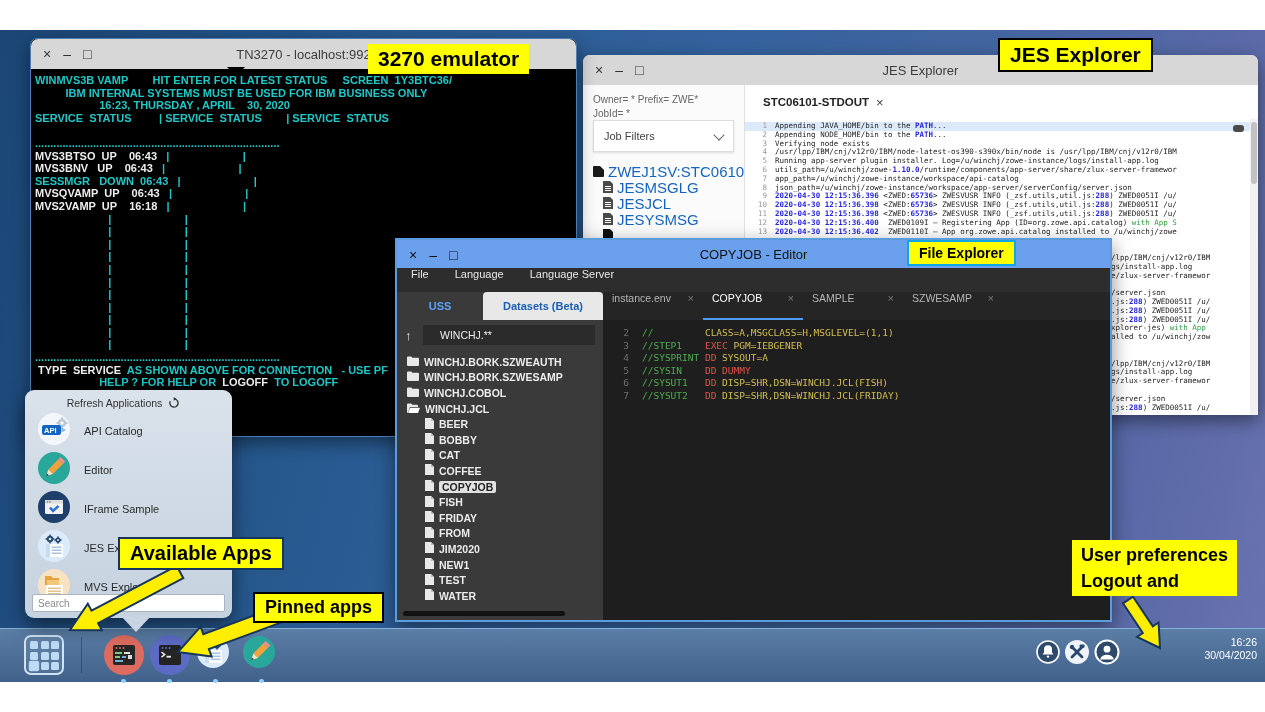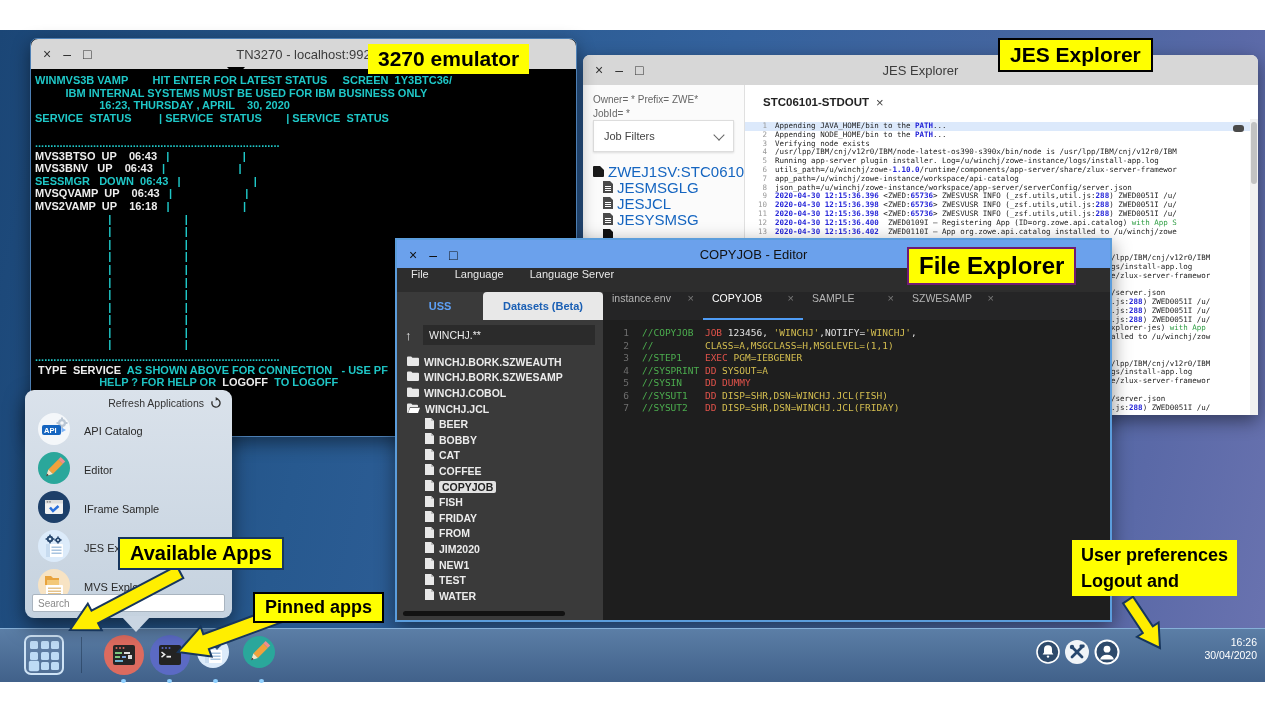--- a/index.html
+++ b/index.html
@@ -60,42 +60,42 @@
   #ed-title .wintitle{color:#111;font-size:13px}
   #ed-menu{height:24px;background:#2d2d2d;display:flex;align-items:flex-start;gap:26px;padding-left:14px}
   #ed-menu .mi{font-size:11px;color:#e8e8e8;cursor:pointer}
   #ed-body{position:absolute;top:52px;left:0;right:0;bottom:0;display:flex}
   #ed-left{width:206px;background:#3a3a3a;position:relative;display:flex;flex-direction:column}
   #ed-lefttabs{height:28px;display:flex}
   #tab-uss{width:86px;display:flex;align-items:center;justify-content:center;font-size:11px;font-weight:bold;color:#5ea0f5;cursor:pointer}
   #tab-datasets{flex:1;background:#e8e8e8;color:#1a5fb4;font-size:11px;font-weight:bold;display:flex;align-items:center;justify-content:center;border-radius:4px 4px 0 0;cursor:pointer}
   #ed-searchrow{height:30px;display:flex;align-items:center;gap:6px;padding:0 8px}
   #ed-uparrow{color:#eee;font-size:13px;width:12px}
-  #ed-search{flex:1;height:20px;background:#2b2b2b;color:#eee;font-size:10.5px;display:flex;align-items:center;padding-left:6px}
+  #ed-search{flex:1;height:20px;background:#2b2b2b;color:#eee;font-size:10.5px;display:flex;align-items:center;padding-left:17px}
   #ed-tree{flex:1;padding:4px 0 0 10px;overflow:hidden}
   .etrow{height:15.6px;display:flex;align-items:center;gap:5px;font-size:10.5px;font-weight:bold;color:#ececec;white-space:nowrap;cursor:pointer}
   .etrow.ind{padding-left:18px}
   .etrow .sel{background:#e2e2e2;color:#222;border-radius:2px;padding:0 3px}
   #ed-hscroll{position:absolute;bottom:4px;left:6px;width:162px;height:5px;background:#121212;border-radius:3px}
   #ed-main{flex:1;display:flex;flex-direction:column;min-width:0}
   #ed-tabs{height:28px;background:#252526;display:flex}
   .edtab{width:100px;display:flex;justify-content:space-between;padding:0 9px;font-size:10.5px;color:#b5b5b5;box-sizing:border-box;cursor:pointer}
   .edtab .x{color:#7a7a7a;font-size:11px}
   .edtab.active{color:#fff;border-bottom:2px solid #4f9cf5}
   #ed-code{flex:1;background:#1e1e1e;padding-top:7px;overflow:hidden}
   .code .rl{height:12.5px;line-height:12.5px;font-size:9.5px;white-space:pre;font-family:"DejaVu Sans Mono",monospace}
   .code .ln{display:inline-block;width:26px;text-align:right;margin-right:13px;color:#6e6e6e}
   .code .s-g{color:#4cae4f}.code .s-r{color:#e0524a}.code .s-y{color:#d4be50}.code .s-w{color:#e2e2e2}
 
   
   #launcher{position:absolute;left:25px;top:390px;width:207px;height:228px;z-index:10;border-radius:9px;
     background:linear-gradient(#dae2eb,#c5d2df);box-shadow:0 8px 20px rgba(0,0,0,.5)}
   #launcher-tail{position:absolute;left:96px;top:226px;width:0;height:0;border-left:15px solid transparent;
     border-right:15px solid transparent;border-top:16px solid #c9d5e2}
-  #launch-head{display:flex;justify-content:flex-end;align-items:center;gap:6px;padding:7px 10px 2px 0;
+  #launch-head{display:flex;justify-content:center;align-items:center;gap:6px;padding:7px 10px 2px 0;
     font-size:10.5px;color:#333}
   .litem{height:39px;display:flex;align-items:center;gap:13px;padding-left:12px;cursor:pointer}
   .litem .lab{font-size:11px;color:#2a2a2a}
   #launch-search{position:absolute;left:7px;right:7px;bottom:6px;height:18px;background:#fff;
     border:1px solid #a9b4bf;border-radius:2px;font-size:10px;color:#555;padding-left:5px;box-sizing:border-box;
     font-family:"Liberation Sans",sans-serif;outline:none}
   #launch-search::placeholder{color:#8a8a8a}
 
   
   #taskbar{position:absolute;left:0;top:628px;width:1265px;height:54px;z-index:5;
@@ -109,21 +109,21 @@
   .pinned{position:absolute;top:6px;width:40px;height:40px;cursor:pointer}
   .rundot{position:absolute;top:50px;width:5px;height:4px;border-radius:50%;background:#8fd0ff}
   #tray{position:absolute;right:145px;top:10px;display:flex;align-items:center;gap:4px}
   #clock{position:absolute;right:8px;top:7px;width:90px;text-align:right;color:#fff;font-size:10.5px;line-height:13px}
 
   
   .note{position:absolute;z-index:20;background:#ffff00;color:#000;font-weight:bold;
     font-family:"Liberation Sans",sans-serif;padding:3px 10px;white-space:nowrap}
   #note-emulator{left:368px;top:44px;font-size:21px}
   #note-jes{left:998px;top:38px;font-size:21px;border:2px solid #000}
-  #note-file{left:907px;top:247px;font-size:24px;border:2px solid #701a75}
+  #note-file{left:907px;top:240px;font-size:14px;border:2px solid #0ea5e9}
   #note-available{left:118px;top:537px;font-size:20px;border:2px solid #17365d}
   #note-pinned{left:253px;top:592px;font-size:18px;border:2px solid #000}
   #note-logout{left:1072px;top:540px;font-size:18px;line-height:26px;padding:2px 9px}
   #arrows{position:absolute;left:0;top:0;width:1265px;height:712px;z-index:18;pointer-events:none}
 </style>
 </head>
 <body>
 
 <div id="desktop"></div>
 
@@ -428,21 +428,20 @@
           <div class="edtab">
             <span>SAMPLE</span>
             <span class="x">×</span>
           </div>
           <div class="edtab">
             <span>SZWESAMP</span>
             <span class="x">×</span>
           </div>
         </div>
       <div id="ed-code" class="code">
-          <div class="rl"><span class="ln">1</span><span class="lt"><span class="s-g">//COPYJOB  </span><span class="s-r">JOB </span><span class="s-w">123456, </span><span class="s-y">'WINCHJ'</span><span class="s-w">,NOTIFY=</span><span class="s-y">'WINCHJ'</span><span class="s-w">,</span></span></div>
           <div class="rl"><span class="ln">2</span><span class="lt"><span class="s-g">//         </span><span class="s-y">CLASS=A,MSGCLASS=H,MSGLEVEL=(1,1)</span></span></div>
           <div class="rl"><span class="ln">3</span><span class="lt"><span class="s-g">//STEP1    </span><span class="s-r">EXEC </span><span class="s-y">PGM=IEBGENER</span></span></div>
           <div class="rl"><span class="ln">4</span><span class="lt"><span class="s-g">//SYSPRINT </span><span class="s-r">DD </span><span class="s-y">SYSOUT=A</span></span></div>
           <div class="rl"><span class="ln">5</span><span class="lt"><span class="s-g">//SYSIN    </span><span class="s-r">DD </span><span class="s-r">DUMMY</span></span></div>
           <div class="rl"><span class="ln">6</span><span class="lt"><span class="s-g">//SYSUT1   </span><span class="s-r">DD </span><span class="s-y">DISP=SHR,DSN=WINCHJ.JCL(FISH)</span></span></div>
           <div class="rl"><span class="ln">7</span><span class="lt"><span class="s-g">//SYSUT2   </span><span class="s-r">DD </span><span class="s-y">DISP=SHR,DSN=WINCHJ.JCL(FRIDAY)</span></span></div>
         </div>
     </div>
   </div>
 </div>

